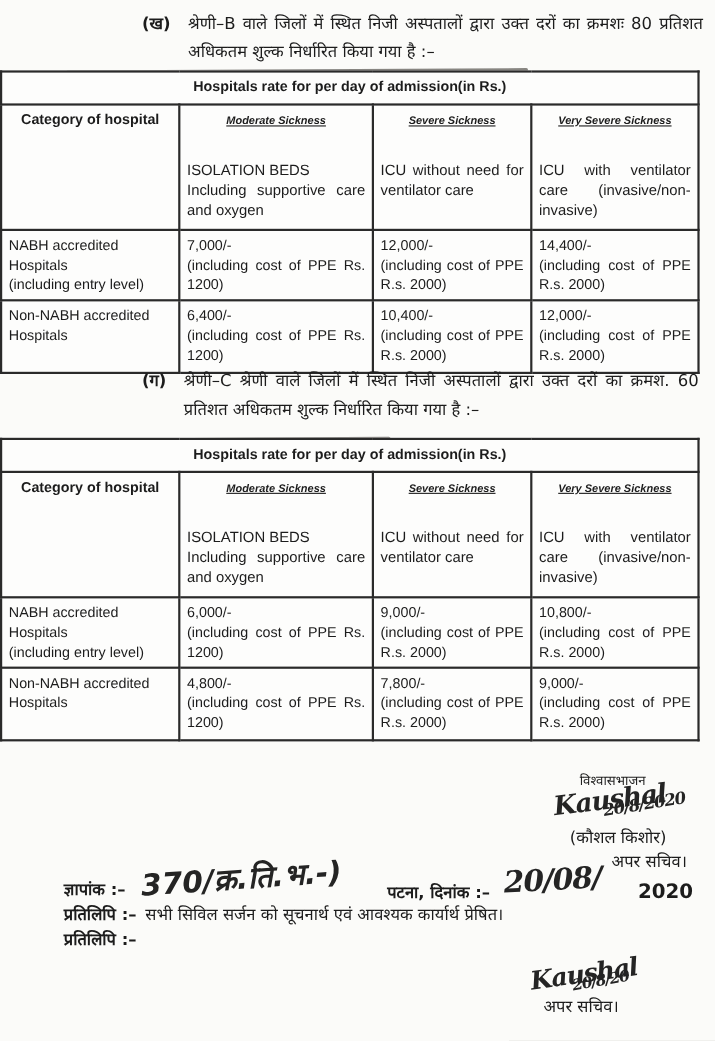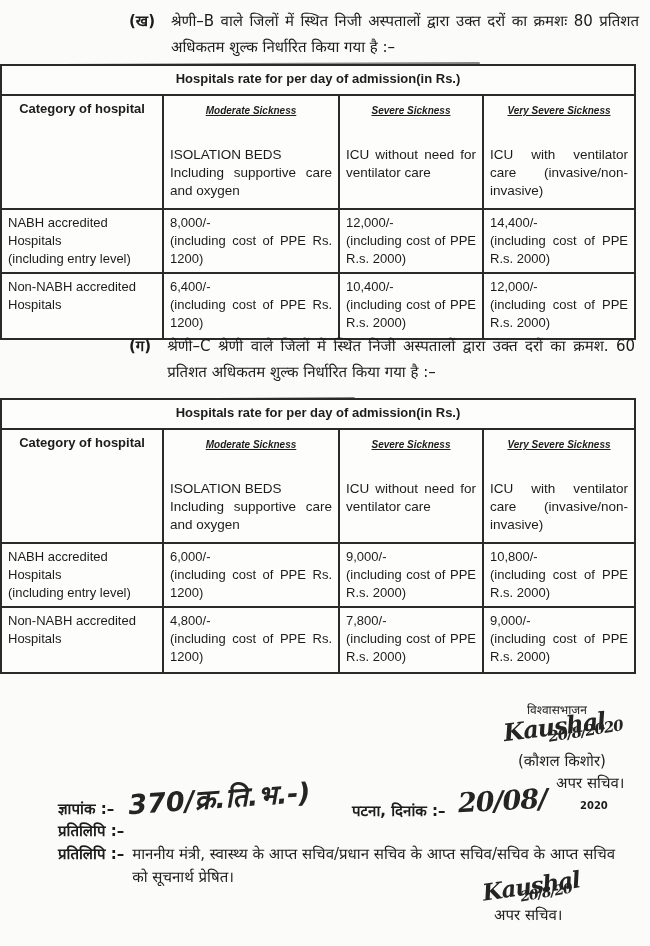--- a/index.html
+++ b/index.html
@@ -62,21 +62,21 @@
   }
   .hand-dev{font-family:"DejaVu Sans",sans-serif;font-style:italic;color:#242424;}
   .sig-top{position:absolute;left:503px;top:712px;transform:rotate(-7deg);font-size:24px;font-weight:bold;}
   .sig-top-date{position:absolute;left:548px;top:722px;transform:rotate(-9deg);font-size:15px;font-weight:bold;}
   .sig-name{position:absolute;left:518px;top:750px;font-size:15px;}
   .sig-desig-top{position:absolute;left:556px;top:772px;font-size:15px;}
   .memo-label{position:absolute;left:58px;top:798px;font-size:15px;font-weight:bold;}
   .memo-number{position:absolute;left:128px;top:779px;font-size:27px;font-weight:bold;transform:rotate(-4deg);}
   .place-date{position:absolute;left:352px;top:800px;font-size:15px;font-weight:bold;}
   .date-hand{position:absolute;left:458px;top:785px;font-size:27px;font-weight:bold;transform:rotate(-3deg);}
-  .year-printed{position:absolute;left:580px;top:800px;font-size:10px;font-weight:bold;text-align:center;}
+  .year-printed{position:absolute;left:580px;top:800px;font-size:18px;font-weight:bold;text-align:center;}
   .copy-line{position:absolute;left:58px;display:flex;gap:8px;font-size:15px;line-height:23px;}
   .copy-line .clabel{font-weight:bold;flex:0 0 auto;}
   .copy-line .ctext{width:500px;}
   .copy-1{top:820px;}
   .copy-2{top:843px;}
   .sig-bottom{position:absolute;left:482px;top:872px;transform:rotate(-8deg);font-size:23px;font-weight:bold;}
   .sig-bottom-date{position:absolute;left:520px;top:884px;transform:rotate(-10deg);font-size:14px;font-weight:bold;}
   .sig-desig-bottom{position:absolute;left:494px;top:904px;font-size:15px;}
   
   .scan-smudge{position:absolute;height:3px;background:#55524e;border-radius:2px;opacity:.7;}
@@ -120,21 +120,21 @@
       <td>
         <div class="sick">Very Severe Sickness</div>
         <div class="desc">ICU with ventilator care (invasive/non-invasive)</div>
       </td>
     </tr>
     <tr class="data-row-1">
       <td class="cat">NABH accredited
 Hospitals
 (including entry level)</td>
       <td>
-        <div class="amt">8,000/-</div>
+        <div class="amt">7,000/-</div>
         <div class="note">(including cost of PPE Rs. 1200)</div>
       </td>
       <td>
         <div class="amt">12,000/-</div>
         <div class="note">(including cost of PPE R.s. 2000)</div>
       </td>
       <td>
         <div class="amt">14,400/-</div>
         <div class="note">(including cost of PPE R.s. 2000)</div>
       </td>
@@ -236,23 +236,23 @@
   <div class="sig-desig-top">अपर सचिव।</div>
 
   <div class="memo-label">ज्ञापांक :–</div>
   <div class="hand-dev memo-number">370/क्र.ति.भ.-)</div>
   <div class="place-date">पटना, दिनांक :–</div>
   <div class="hand date-hand">20/08/</div>
   <div class="year-printed">2020</div>
 
   <div class="copy-line copy-1">
     <span class="clabel">प्रतिलिपि :–</span>
+    <span class="ctext">सभी सिविल सर्जन को सूचनार्थ एवं आवश्यक कार्यार्थ प्रेषित।</span>
   </div>
   <div class="copy-line copy-2">
     <span class="clabel">प्रतिलिपि :–</span>
-    <span class="ctext">माननीय मंत्री, स्वास्थ्य के आप्त सचिव/प्रधान सचिव के आप्त सचिव/सचिव के आप्त सचिव को सूचनार्थ प्रेषित।</span>
   </div>
 
   <div class="hand sig-bottom">Kaushal</div>
   <div class="hand sig-bottom-date">20/8/20</div>
   <div class="sig-desig-bottom">अपर सचिव।</div>
 
 </div>
 
 </body></html>

